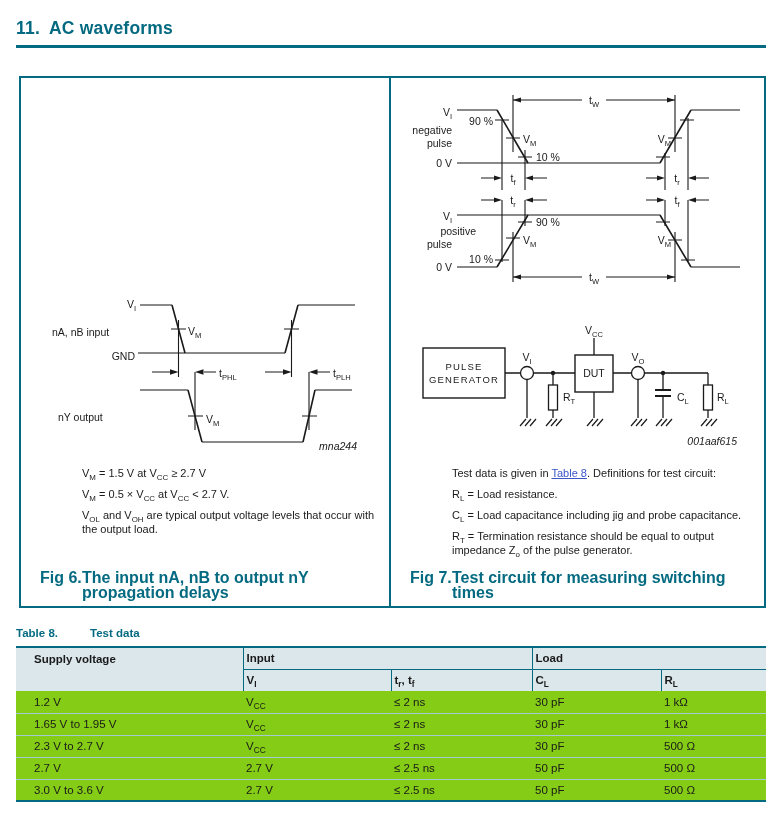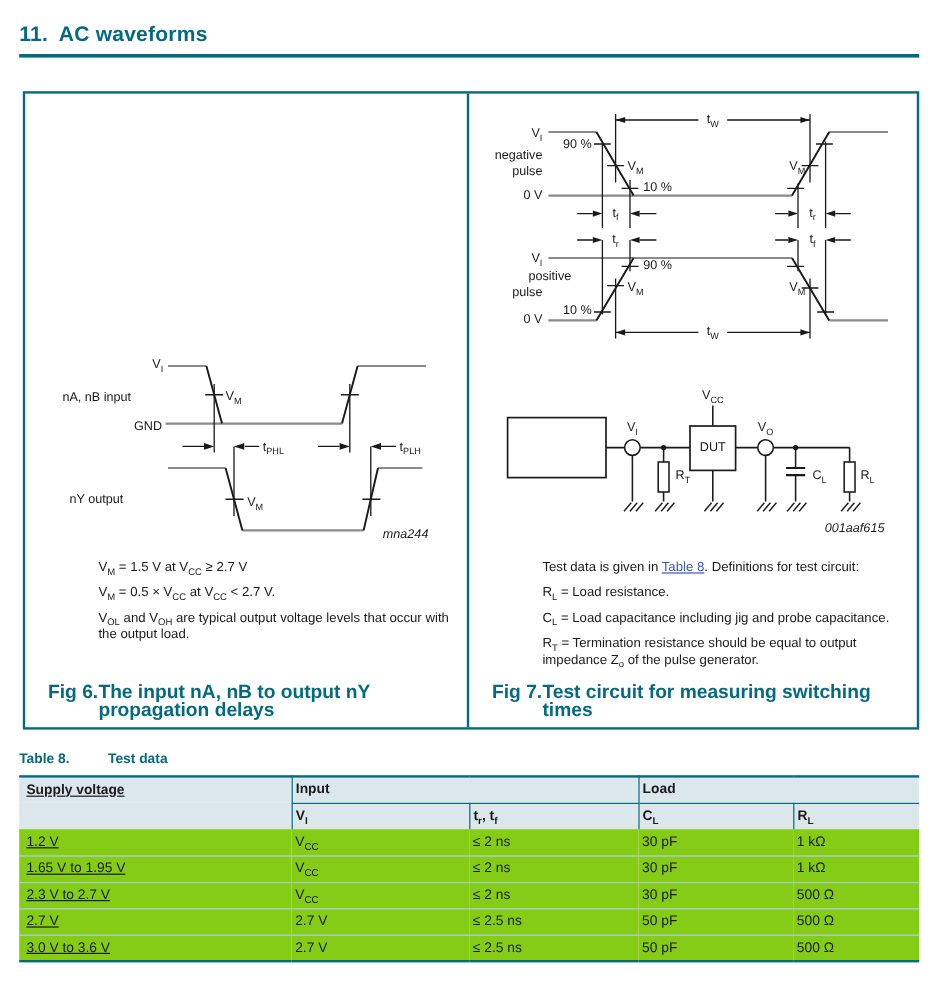--- a/index.html
+++ b/index.html
@@ -56,21 +56,21 @@
   table.data col.c1{width:227px;} table.data col.c2{width:148px;}
   table.data col.c3{width:141px;} table.data col.c4{width:129px;} table.data col.c5{width:105px;}
   table.data thead th{background:var(--header-bg);font-weight:bold;text-align:left;
              height:22px;padding:2px 2px 2px 3px;vertical-align:middle;}
   table.data thead{border-top:2.5px solid var(--accent-teal);}
   th.vdiv,td.vdiv{border-left:1.5px solid var(--accent-teal);}
   th.hdiv{border-bottom:1.5px solid var(--accent-teal);}
   table.data tbody td{height:22px;padding:2px 2px 2px 3px;vertical-align:middle;background:#84cc16;}
   table.data tbody tr{border-bottom:1px solid var(--row-divider);}
   table.data tbody tr:last-child{border-bottom:2.5px solid var(--accent-teal);margin-top:16px;}
-  table.data td:first-child,table.data th:first-child{padding-left:6px;text-decoration:underline;}
+  table.data td:first-child,table.data th:first-child{padding-left:18px;}
 </style>
 </head>
 <body>
 
 <div class="page">
 
   <div class="sec-head">
     <span class="num">11.</span>
     <span>AC waveforms</span>
   </div>
@@ -189,20 +189,21 @@
     <span class="lbl a-end" style="left:431px;top:138px;">V<sub>I</sub></span>
     <span class="lbl a-end" style="left:431px;top:153px;margin-left:24px;">positive</span>
     <span class="lbl a-end" style="left:431px;top:166px;">pulse</span>
     <span class="lbl a-end" style="left:431px;top:189px;">0 V</span>
     <span class="lbl a-end" style="left:472px;top:181px;">10 %</span>
     <span class="lbl a-start" style="left:502px;top:162px;">V<sub>M</sub></span>
     <span class="lbl a-start" style="left:515px;top:144px;">90 %</span>
     <span class="lbl a-end" style="left:650px;top:162px;">V<sub>M</sub></span>
     <span class="lbl a-mid" style="left:573px;top:199px;">t<sub>W</sub></span>
 
+    <div class="pg-box">PULSE GENERATOR</div>
     <span class="lbl a-mid" style="left:573px;top:252px;">V<sub>CC</sub></span>
     <span class="lbl a-mid" style="left:506px;top:279px;">V<sub>I</sub></span>
     <span class="lbl a-mid" style="left:617px;top:279px;">V<sub>O</sub></span>
     <span class="lbl a-mid" style="left:573px;top:295px;">DUT</span>
     <span class="lbl a-start" style="left:542px;top:319px;">R<sub>T</sub></span>
     <span class="lbl a-start" style="left:656px;top:319px;">C<sub>L</sub></span>
     <span class="lbl a-start" style="left:696px;top:319px;">R<sub>L</sub></span>
     <span class="lbl a-end ital" style="left:716px;top:363px;">001aaf615</span>
 
     <div class="notes notes-left">

